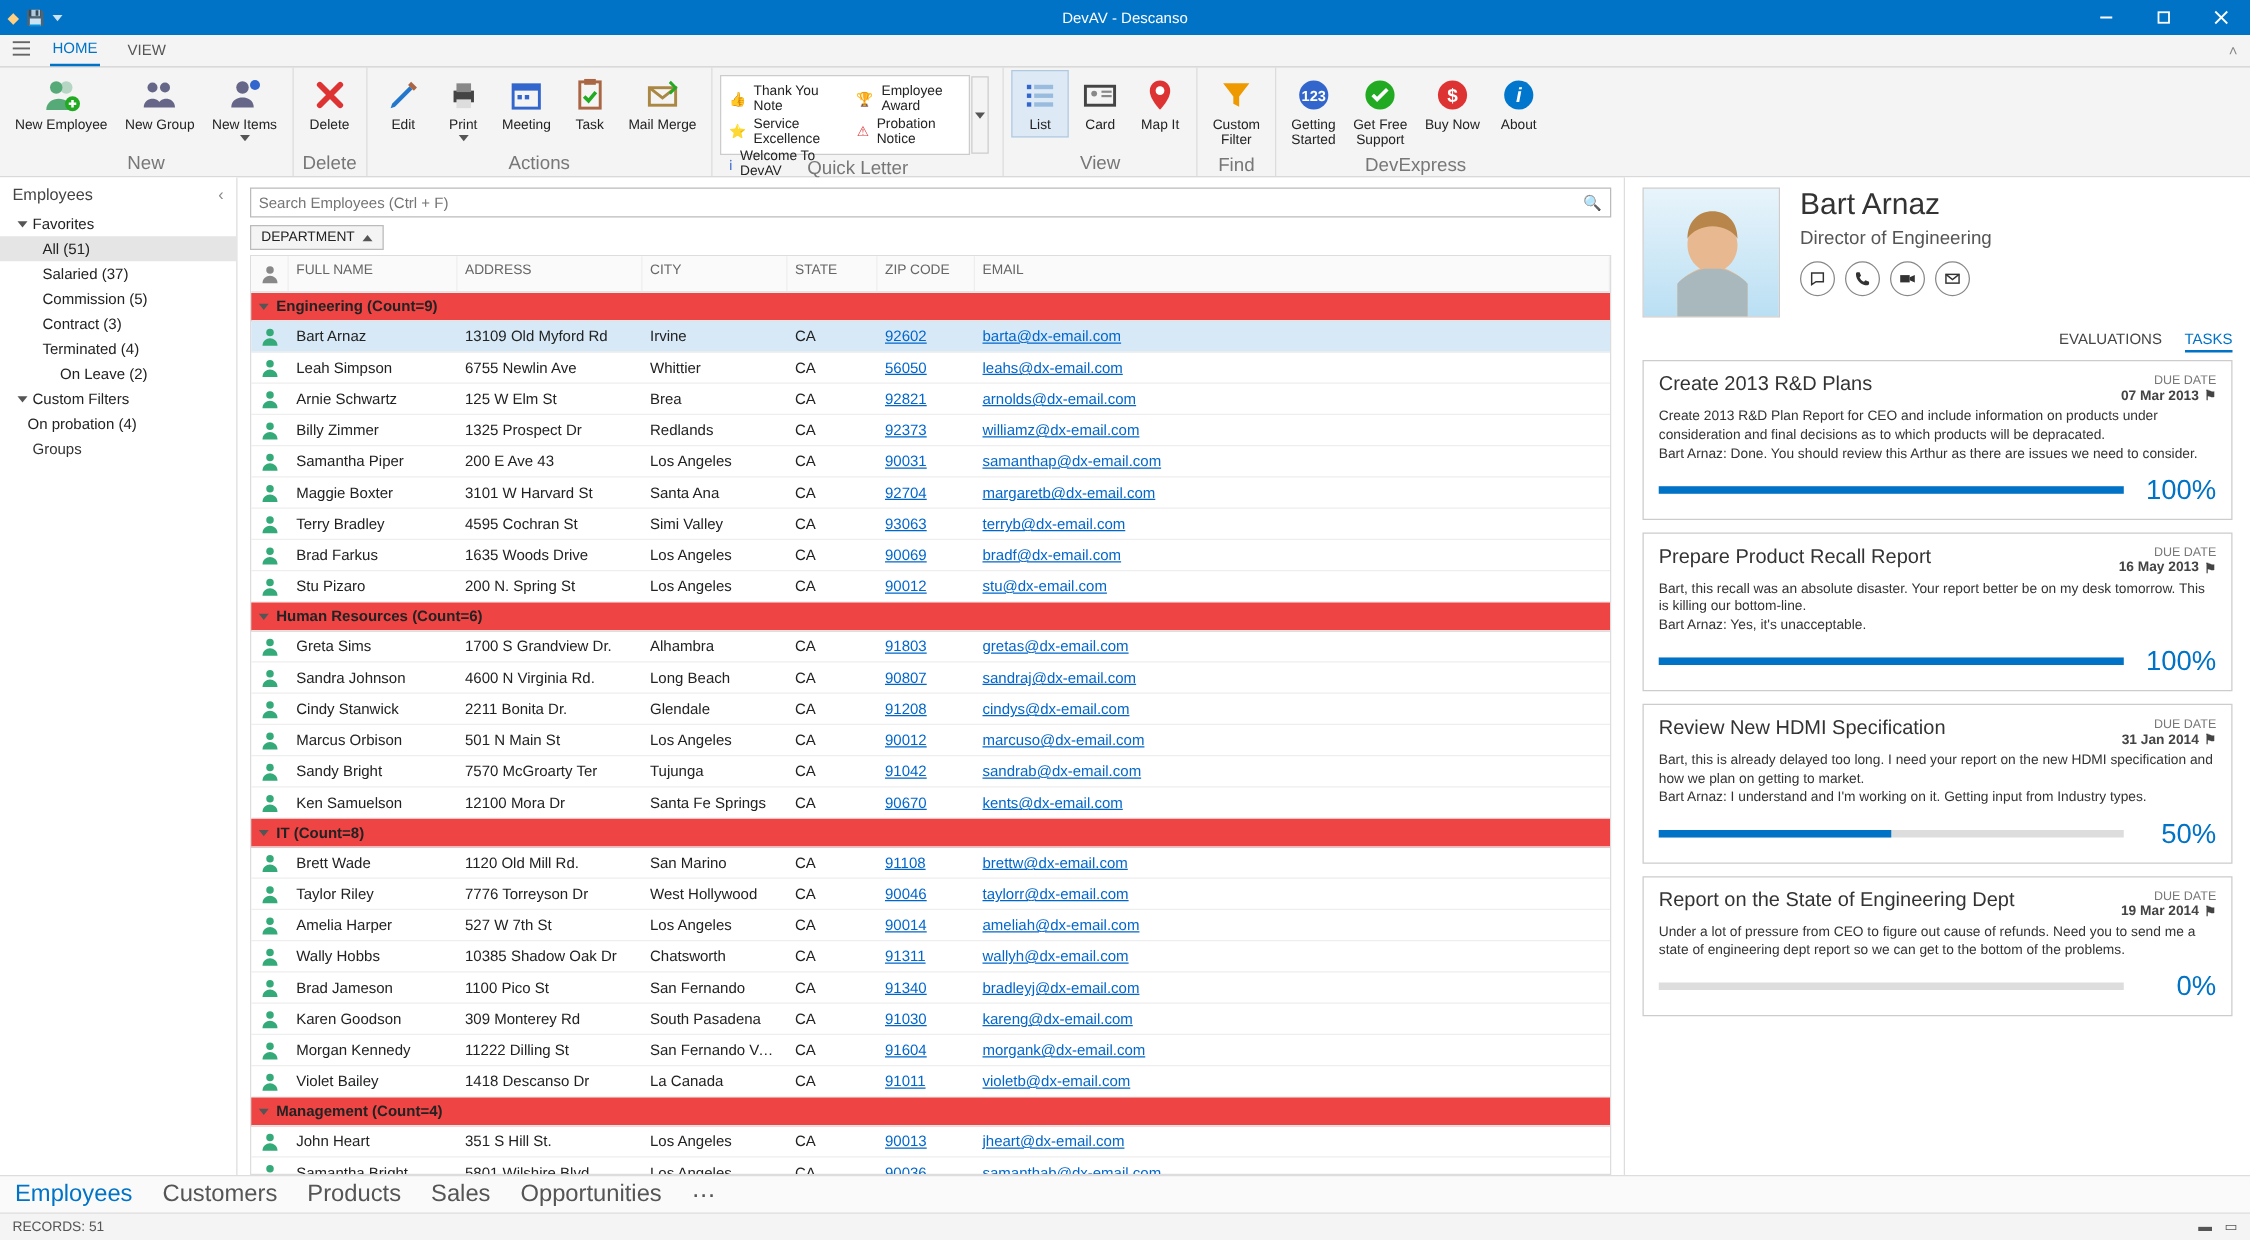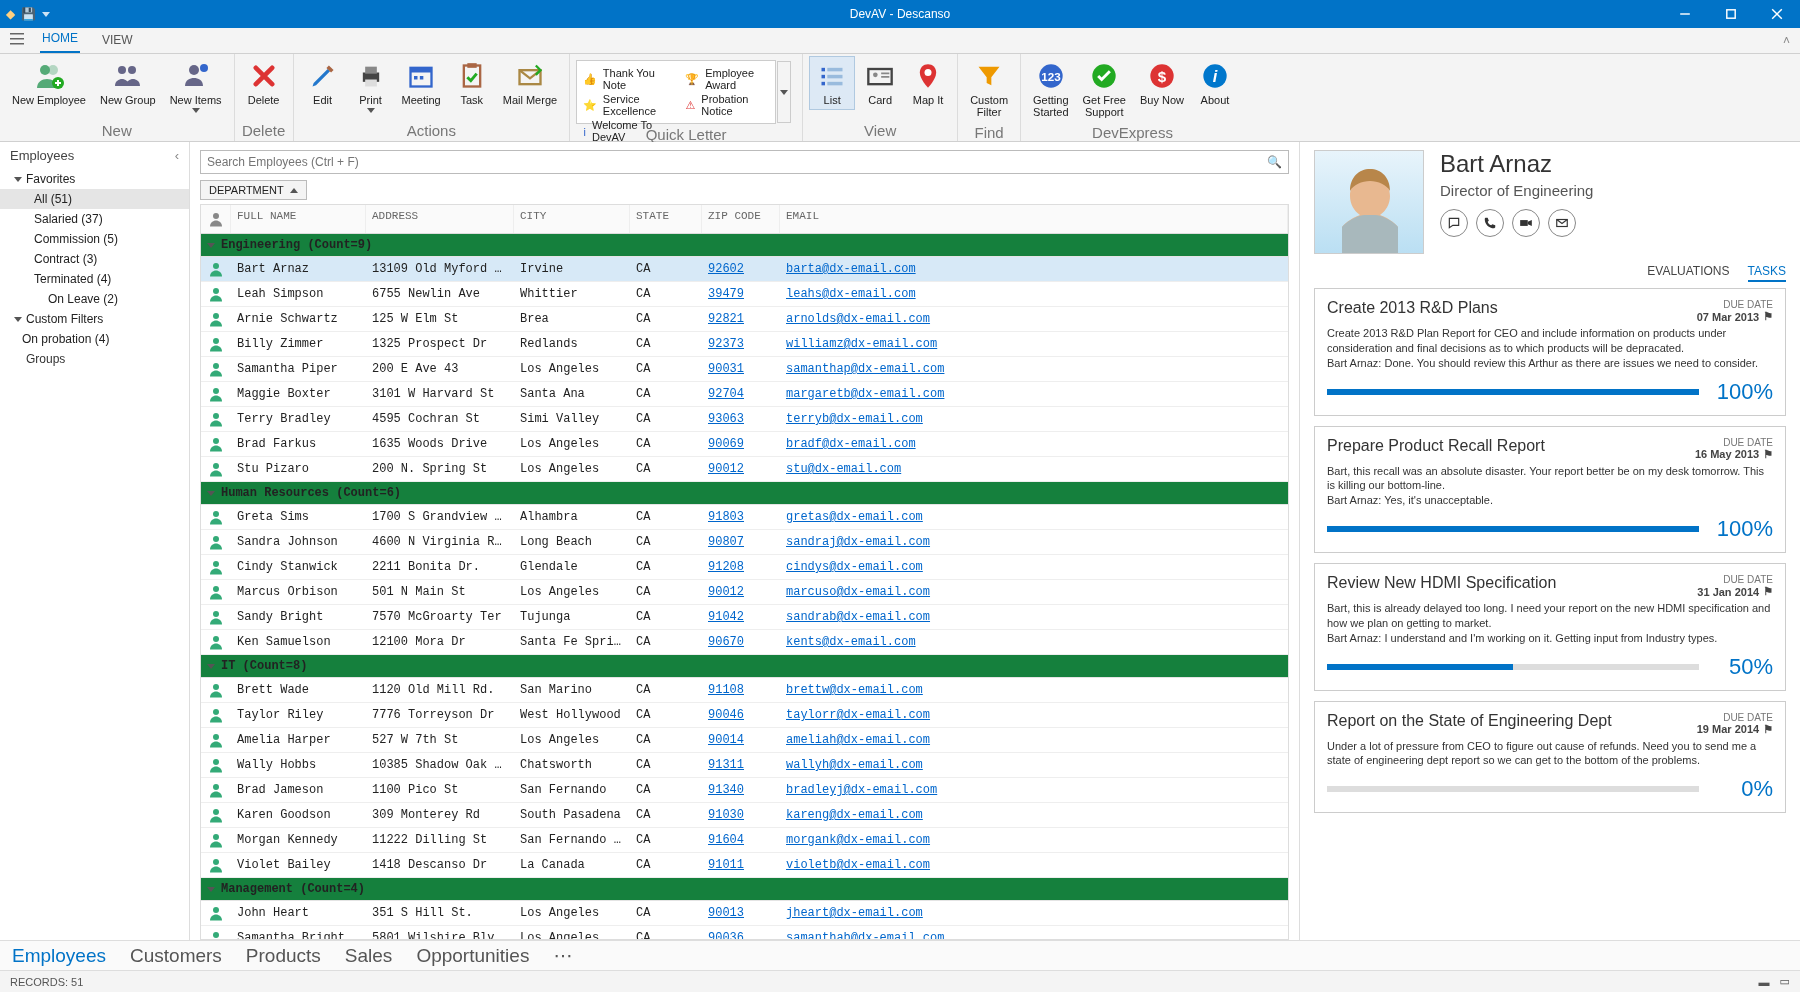--- a/index.html
+++ b/index.html
@@ -34,25 +34,25 @@
 .nav-sec { padding: 3px 14px; color:#333;}
 .nav-sec-head { display:flex; align-items:center; gap:4px; padding: 3px 6px; cursor:pointer;}
 .nav-item { padding: 3px 6px 3px 22px; cursor:pointer; display:flex; align-items:center; white-space:nowrap;}
 .nav-item.sel { background: #e5e5e5; }
 
 .gridarea { flex:1; display:flex; flex-direction:column; border-right:1px solid #ddd;}
 .searchbox { margin: 8px 10px 4px 10px; height: 24px; border:1px solid #bbb; display:flex; align-items:center; padding: 0 6px; position:relative;}
 .searchbox input { border:none; outline:none; flex:1; font-size:12px;}
 .groupby { margin: 2px 10px 4px 10px;}
 .groupby-chip { display:inline-flex; align-items:center; border:1px solid #bbb; background:#f4f4f4; padding: 3px 8px; font-size:11px; gap:6px; cursor:pointer;}
-.grid { flex:1; overflow:auto; margin: 0 10px; border:1px solid #ddd; font-size:12px;font-family:Liberation Mono, monospace;}
+.grid { flex:1; overflow:auto; margin: 0 10px; border:1px solid #ddd; font-size:12px;}
 .ghead { display:flex; background:#fafafa; border-bottom:1px solid #ddd; position:sticky; top:0;}
 .gcol { padding: 5px 6px; color:#666; border-right:1px solid #eee; font-size:11px;}
 .c-icon{width:30px;} .c-name{width:135px;} .c-addr{width:148px;} .c-city{width:116px;} .c-state{width:72px;} .c-zip{width:78px;} .c-email{flex:1;}
-.ggroup { background:#15803d; border-bottom:1px solid #e4e4e4; padding: 4px 6px; font-weight:600; display:flex; align-items:center; gap:6px; cursor:pointer;}
+.ggroup { background:#ef4444; border-bottom:1px solid #e4e4e4; padding: 4px 6px; font-weight:600; display:flex; align-items:center; gap:6px; cursor:pointer;}
 .grow { display:flex; border-bottom:1px solid #eee; align-items:center; cursor:pointer;}
 .grow.sel { background:#d7e9f7;}
 .grow .cell { padding:3px 6px; overflow:hidden; white-space:nowrap; text-overflow:ellipsis;}
 .link { color:#0066cc; text-decoration:underline; cursor:pointer;}
 .person-ico { width:18px; height:18px; margin:0 auto;}
 
 .detail { width:500px; background:#fff; padding:8px 14px; overflow:auto;}
 .det-head { display:flex; gap:16px; margin-bottom:8px;}
 .avatar { width:110px; height:104px; border:1px solid #ccc; background:linear-gradient(#e8f4fb,#badff3); position:relative; overflow:hidden;}
 .det-name { font-size:24px; color:#333; font-weight:400;}
@@ -442,21 +442,21 @@
             <div class="cell c-icon">
               <svg class="person-ico" viewBox="0 0 24 24">
                 <circle cx="12" cy="8" r="4" fill="#3a7"></circle>
                 <path d="M4 22c0-5 4-8 8-8s8 3 8 8" fill="#3a7"></path>
               </svg>
             </div>
             <div class="cell c-name">Leah Simpson</div>
             <div class="cell c-addr">6755 Newlin Ave</div>
             <div class="cell c-city">Whittier</div>
             <div class="cell c-state">CA</div>
-            <div class="cell c-zip"><span class="link">39479</span></div>
+            <div class="cell c-zip"><span class="link">56050</span></div>
             <div class="cell c-email"><span class="link">leahs@dx-email.com</span></div>
           </div>
           <div class="grow">
             <div class="cell c-icon">
               <svg class="person-ico" viewBox="0 0 24 24">
                 <circle cx="12" cy="8" r="4" fill="#3a7"></circle>
                 <path d="M4 22c0-5 4-8 8-8s8 3 8 8" fill="#3a7"></path>
               </svg>
             </div>
             <div class="cell c-name">Arnie Schwartz</div>

